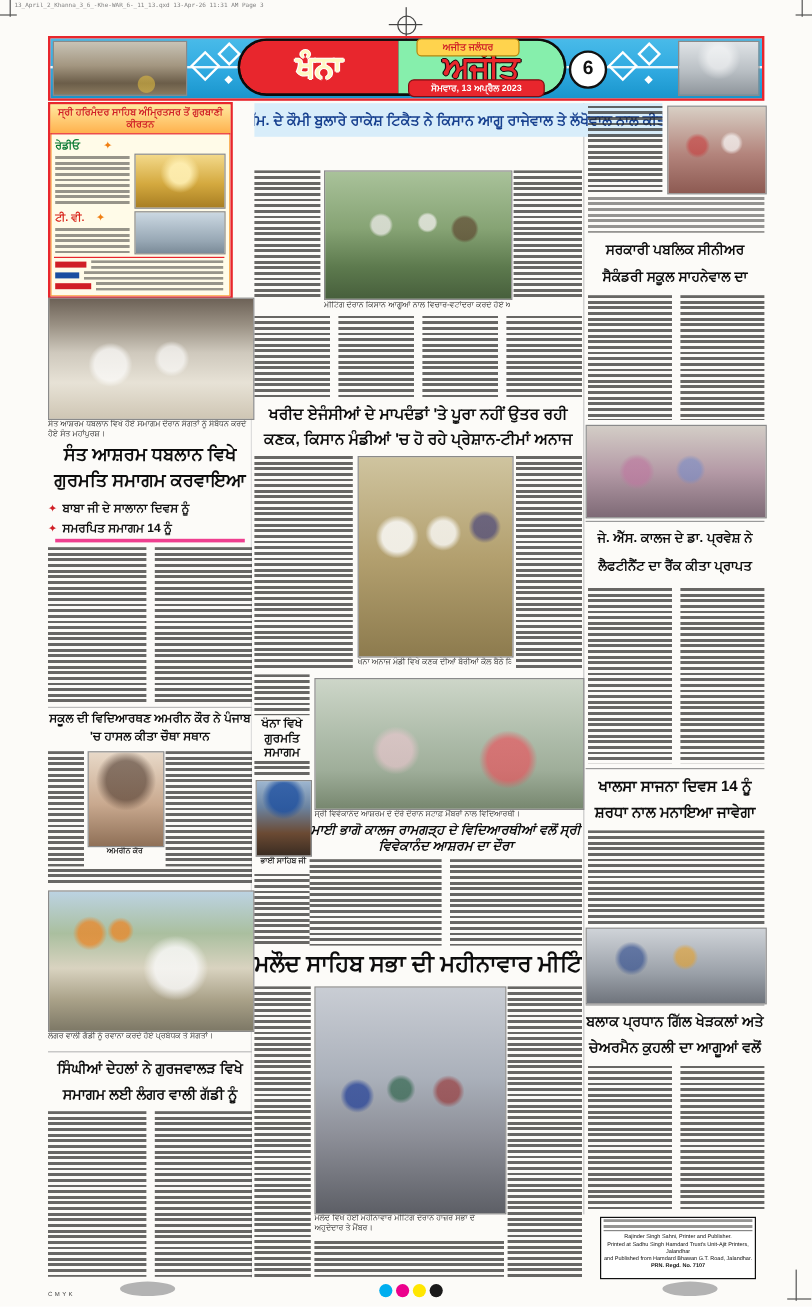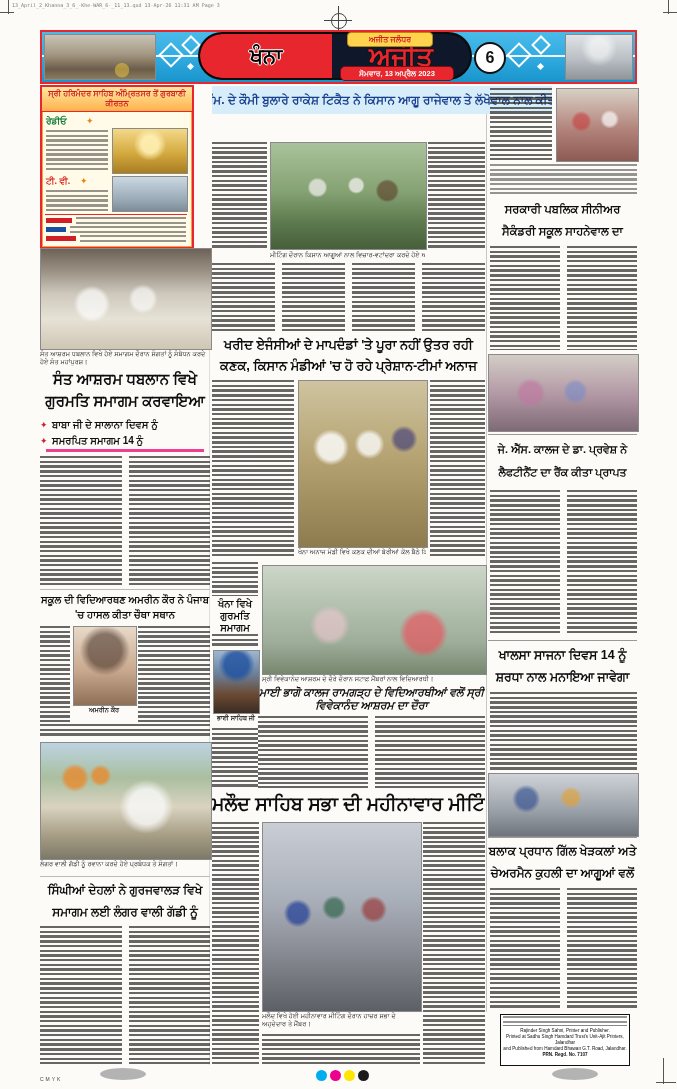--- a/index.html
+++ b/index.html
@@ -52,23 +52,23 @@
 
     <span class="diamond abs" style="left:120px;top:14px;"></span>
     <span class="diamond abs" style="left:142px;top:6px;width:10px;height:10px;"></span>
     <span class="diamond small abs" style="left:146px;top:32px;transform:rotate(45deg);"></span>
     <span class="diamond abs" style="left:468px;top:14px;"></span>
     <span class="diamond abs" style="left:492px;top:6px;width:10px;height:10px;"></span>
     <span class="diamond small abs" style="left:496px;top:32px;transform:rotate(45deg);"></span>
 
     <div class="abs" style="left:158px;top:2px;width:270px;height:44px;background:#0c0c0c;border-radius:24px;display:flex;overflow:hidden;box-shadow:0 0 0 2px #0c0c0c;">
       <div style="flex:0 0 132px;background:#e8262d;border-radius:22px 0 0 22px;display:flex;align-items:center;justify-content:center;">
-        <span style="font-size:21px;font-weight:bold;color:#000000;text-shadow:-1px 0 #fff,1px 0 #fff,0 -1px #fff,0 1px #fff;">ਖੰਨਾ</span>
+        <span style="font-size:25px;font-weight:bold;color:#fef9c3;text-shadow:-1px 0 #fff,1px 0 #fff,0 -1px #fff,0 1px #fff;">ਖੰਨਾ</span>
       </div>
-      <div style="flex:1;background:#0f172a;border-radius:0 22px 22px 0;display:flex;align-items:center;justify-content:center;">
+      <div style="flex:1;background:#86efac;border-radius:0 22px 22px 0;display:flex;align-items:center;justify-content:center;">
         <span style="font-size:26px;font-weight:bold;color:#e8262d;text-shadow:-1px 0 #111,1px 0 #111,0 -1px #111,0 1px #111;">ਅਜੀਤ</span>
       </div>
     </div>
 
     <div class="abs" style="left:305px;top:0px;width:84px;height:13px;background:#ffd34d;border:1px solid #b8860b;border-radius:4px;
                 display:flex;align-items:center;justify-content:center;z-index:3;">
       <span style="font-size:8px;font-weight:bold;color:#d01f26;white-space:nowrap;overflow:hidden;">ਅਜੀਤ ਜਲੰਧਰ</span>
     </div>
 
     <div class="abs" style="left:298px;top:34px;width:112px;height:13px;background:#e8262d;border:1px solid #7c0d12;border-radius:5px;

